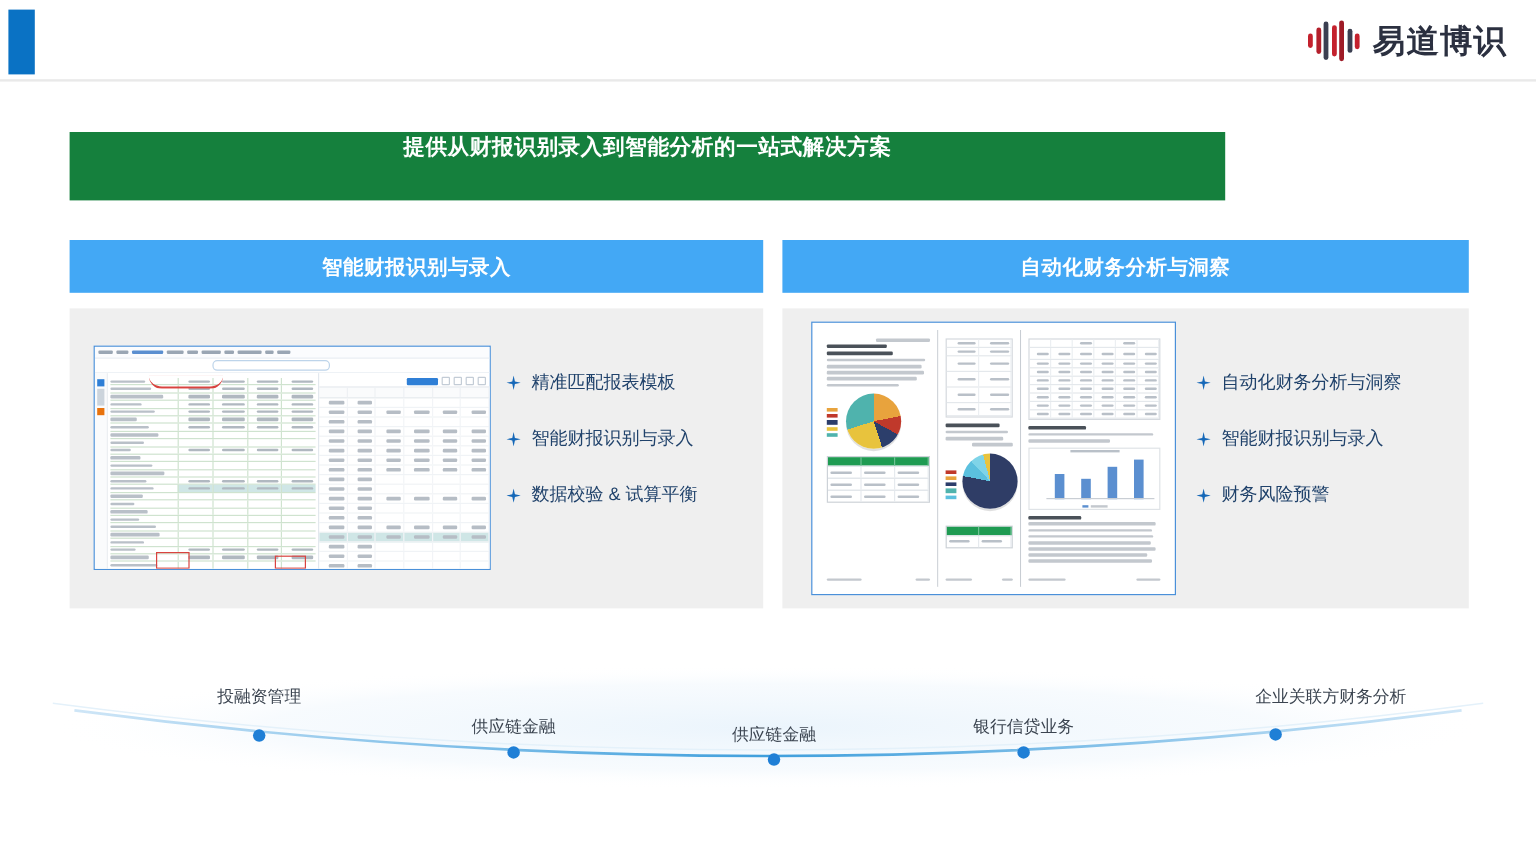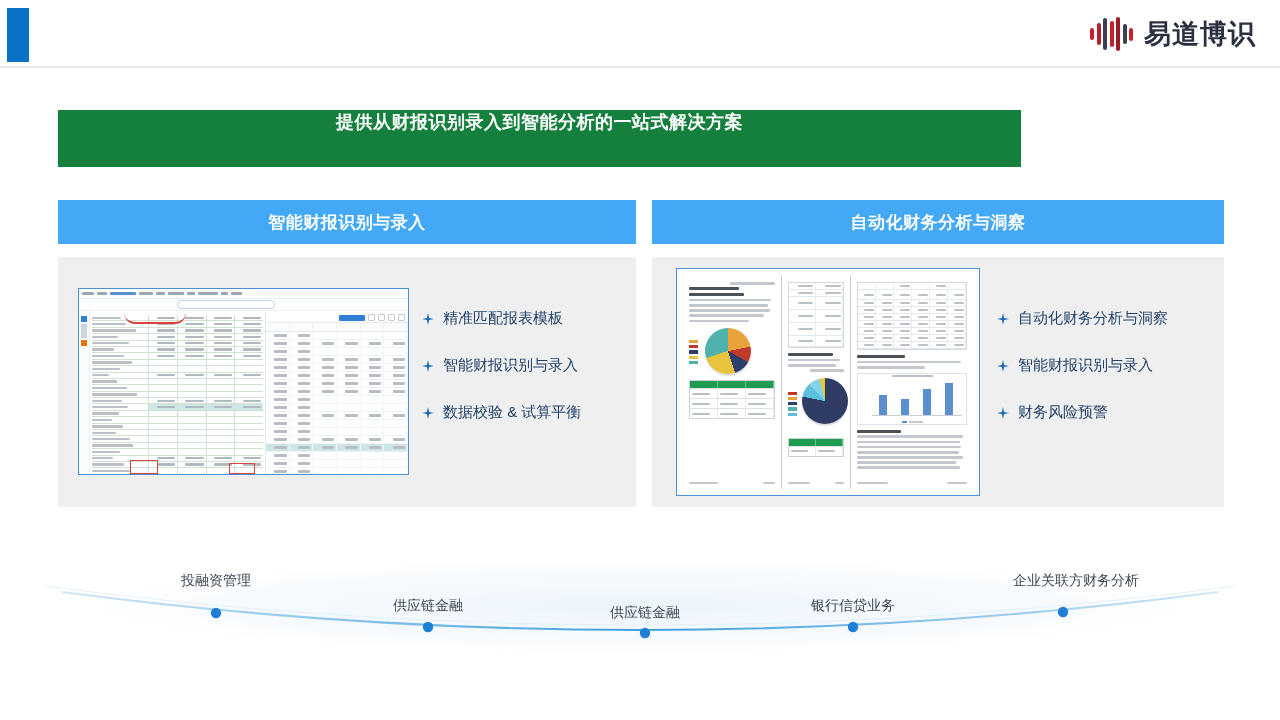--- a/index.html
+++ b/index.html
@@ -1480,14 +1480,14 @@
     <circle cx="645" cy="87" r="5.2" fill="#1f7fd6"></circle>
     <circle cx="853" cy="81" r="5.2" fill="#1f7fd6"></circle>
     <circle cx="1063" cy="66" r="5.2" fill="#1f7fd6"></circle>
   </svg>
 
 
   <div class="scen-label" style="left:216px;  top:26px;">投融资管理</div>
   <div class="scen-label" style="left:428px;  top:51px;">供应链金融</div>
   <div class="scen-label" style="left:645px;  top:58px;">供应链金融</div>
   <div class="scen-label" style="left:853px;  top:51px;">银行信贷业务</div>
-  <div class="scen-label" style="left:1076px; top:26px;">企业关联方财务分析</div>
+  <div class="scen-label" style="left:1109px; top:26px;">企业关联方财务分析</div>
 </div>
 
 </body></html>

